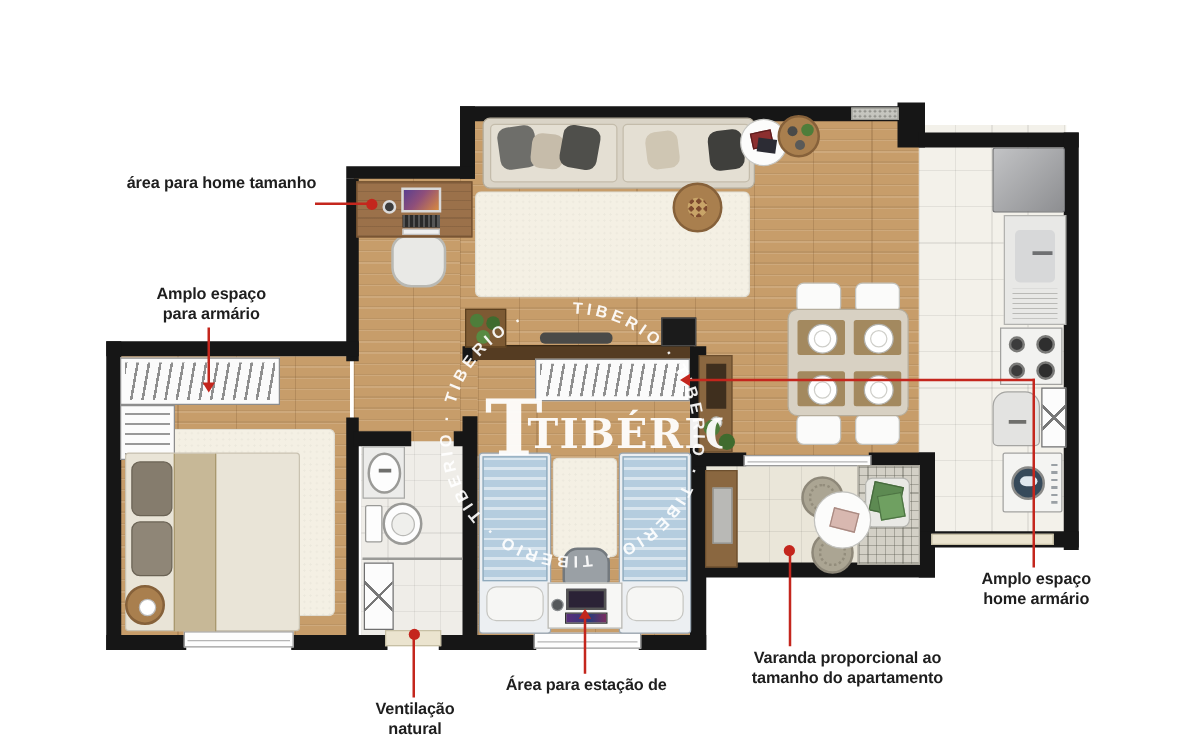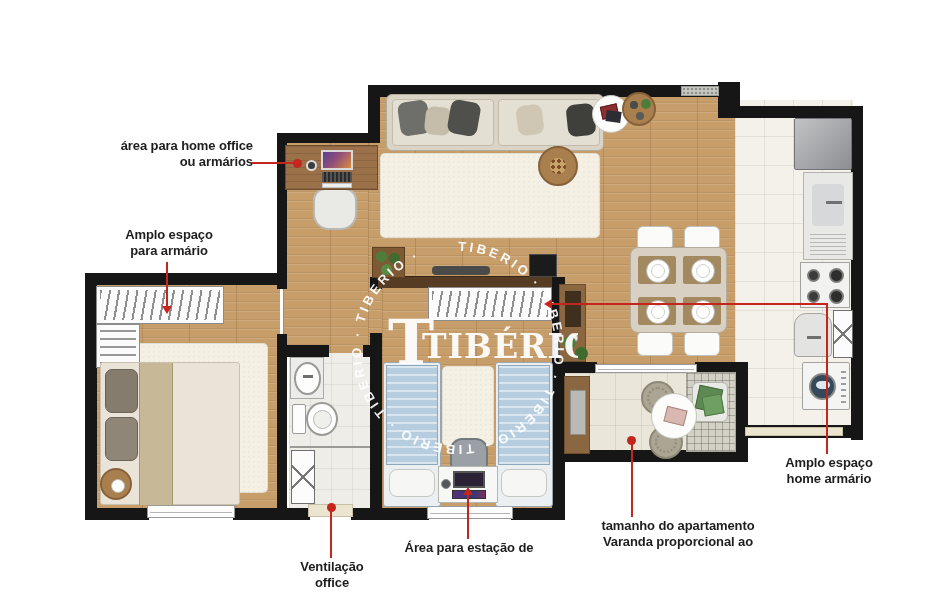--- a/index.html
+++ b/index.html
@@ -266,51 +266,50 @@
     <text font-family="Liberation Sans, sans-serif" font-size="13" font-weight="bold" letter-spacing="3.2" fill="#ffffff" opacity="0.92">
       <textPath href="#ringPath">TIBERIO · TIBERIO · TIBERIO · TIBERIO · TIBERIO · TIBERIO ·</textPath>
     </text>
     <g opacity="0.94">
       <text x="50" y="136" font-family="DejaVu Serif, serif" font-size="62" font-weight="bold" fill="#ffffff">T</text>
       <text x="84" y="130" font-family="DejaVu Serif, serif" font-size="33" font-weight="bold" letter-spacing="1" fill="#ffffff">TIBÉRIO</text>
     </g>
   </svg>
 
   <div class="lbl ann" style="left:100px;top:138px;width:153px;text-align:right;">
-    <div>área para home office</div>
-    <div>ou armários</div>
+    <div>área para home tamanho</div>
   </div>
   <div class="lead ann" style="left:252px;top:162px;width:44px;height:2px;"></div>
   <div class="dot ann" style="left:293px;top:159px;"></div>
 
   <div class="lbl ann" style="left:104px;top:227px;width:130px;text-align:center;">
     <div>Amplo espaço</div>
     <div>para armário</div>
   </div>
   <div class="lead ann" style="left:166px;top:262px;width:2px;height:45px;"></div>
   <div class="arr-down ann" style="left:162px;top:306px;"></div>
 
   <div class="dot ann" style="left:327px;top:503px;"></div>
   <div class="lead ann" style="left:330px;top:510px;width:2px;height:48px;"></div>
   <div class="lbl ann" style="left:272px;top:559px;width:120px;text-align:center;">
     <div>Ventilação</div>
-    <div>office</div>
+    <div>natural</div>
   </div>
 
   <div class="arr-up ann" style="left:463px;top:487px;"></div>
   <div class="lead ann" style="left:467px;top:494px;width:2px;height:45px;"></div>
   <div class="lbl ann" style="left:389px;top:540px;width:160px;text-align:center;">
     <div>Área para estação de</div>
   </div>
 
   <div class="dot ann" style="left:627px;top:436px;"></div>
   <div class="lead ann" style="left:631px;top:443px;width:2px;height:74px;"></div>
   <div class="lbl ann" style="left:588px;top:518px;width:180px;text-align:center;">
+    <div>Varanda proporcional ao</div>
     <div>tamanho do apartamento</div>
-    <div>Varanda proporcional ao</div>
   </div>
 
   <div class="arr-left ann" style="left:544px;top:299px;"></div>
   <div class="lead ann" style="left:551px;top:303px;width:277px;height:2px;"></div>
   <div class="lead ann" style="left:826px;top:303px;width:2px;height:151px;"></div>
   <div class="lbl ann" style="left:769px;top:455px;width:120px;text-align:center;">
     <div>Amplo espaço</div>
     <div>home armário</div>
   </div>
 

